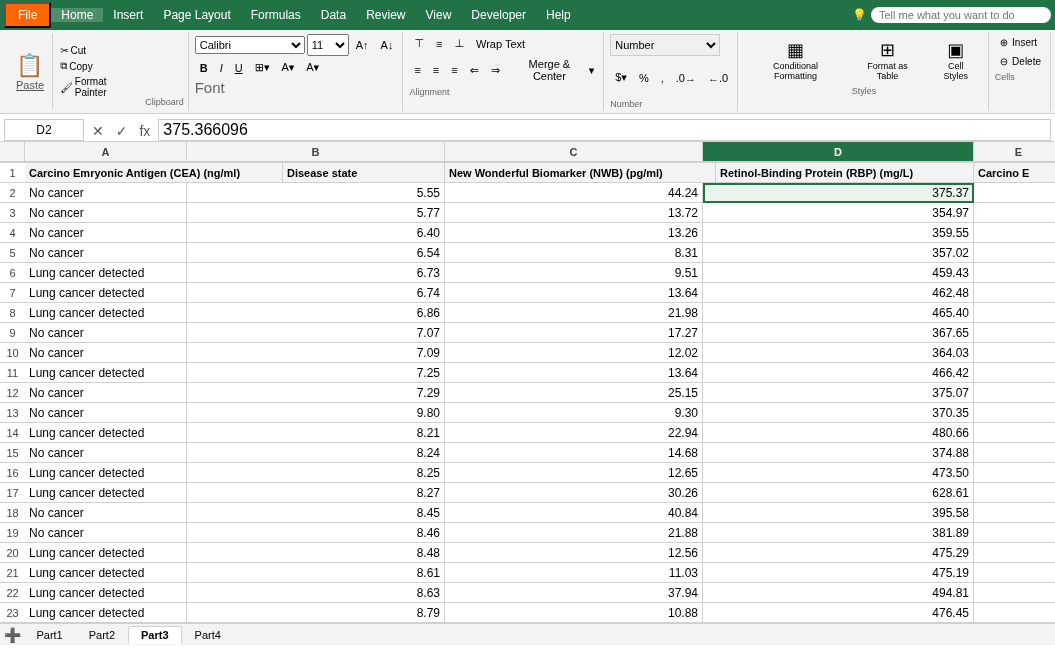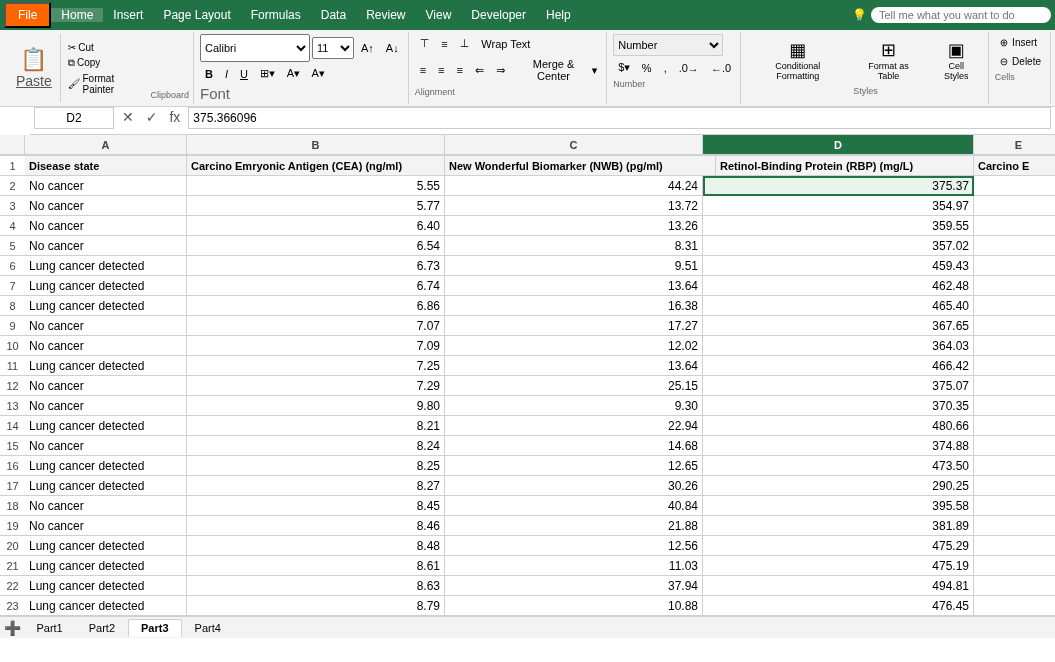--- a/index.html
+++ b/index.html
@@ -11,28 +11,28 @@
     .menu-item { color: #fff; padding: 0 10px; font-size: 12px; cursor: pointer; }
     .menu-item:hover, .menu-item.active { background: rgba(255,255,255,0.2); }
     .tell-me { margin-left: auto; display: flex; align-items: center; gap: 4px; color: #fff; font-size: 12px; }
     .tell-me input { border: none; border-radius: 10px; padding: 2px 8px; font-size: 11px; width: 180px; }
 
     
     .toolbar { display: flex; align-items: stretch; background: #f3f3f3; border-bottom: 1px solid #d0d0d0; min-height: 66px; padding: 2px 4px; gap: 2px; }
 
     .tb-btn { background: none; border: 1px solid transparent; cursor: pointer; padding: 2px 4px; border-radius: 2px; font-size: 11px; display: flex; align-items: center; gap: 2px; }
 
-    .font-selector { width: 110px; height: 28px; font-size: 11px; }
+    .font-selector { width: 110px; height: 18px; font-size: 11px; }
     .font-size-selector { width: 42px; height: 22px; font-size: 11px; }
 
     
-    .formula-bar { display: flex; align-items: flex-start; height: 28px; border-bottom: 1px solid #d0d0d0; background: #fff; padding: 0 4px; gap: 4px; margin-left: 30px; }
+    .formula-bar { display: flex; align-items: flex-end; height: 28px; border-bottom: 1px solid #d0d0d0; background: #fff; padding: 0 4px; gap: 4px; }
     .name-box { width: 80px; height: 22px; border: 1px solid #ccc; text-align: center; font-size: 12px; }
     .formula-btn { background: none; border: none; cursor: pointer; padding: 2px 4px; font-size: 14px; color: #555; }
-    .formula-input { flex: 1; height: 22px; border: 1px solid #ccc; padding: 0 4px; font-size: 12px; }
+    .formula-input { flex: 1; height: 22px; border: 1px solid #ccc; padding: 0 4px; font-size: 16px; }
 
     
     .spreadsheet-container { display: flex; flex-direction: column; overflow: hidden; }
 
     
     .col-headers { display: flex; background: #f3f3f3; border-bottom: 1px solid #d0d0d0; }
     .row-num-header { width: 25px; min-width: 25px; background: #f3f3f3; border-right: 1px solid #d0d0d0; border-bottom: 1px solid #d0d0d0; }
     .col-header { display: flex; align-items: center; justify-content: center; background: #f3f3f3; border-right: 1px solid #d0d0d0; border-bottom: 1px solid #d0d0d0; font-size: 11px; font-weight: 600; color: #444; height: 20px; cursor: pointer; user-select: none; }
     .col-header.selected { background: #217346; color: #fff; }
 
@@ -59,21 +59,21 @@
     
     .sheet-tabs { display: flex; align-items: center; background: #f3f3f3; border-top: 1px solid #d0d0d0; height: 22px; padding: 0 4px; gap: 2px; }
     .sheet-tab { padding: 2px 12px; font-size: 11px; cursor: pointer; border: 1px solid transparent; border-radius: 2px 2px 0 0; }
     .sheet-tab.active { background: #fff; border-color: #d0d0d0; border-bottom-color: #fff; font-weight: 600; text-align: center; }
 
     .font-bold { font-weight: bold; }
     .font-italic { font-style: italic; }
     .font-underline { text-decoration: underline; }
     .paste-area { display: flex; flex-direction: column; align-items: center; justify-content: center; padding: 4px 8px; border-right: 1px solid #d0d0d0; cursor: pointer; }
     .paste-icon { font-size: 22px; }
-    .paste-label { font-size: 14px; color: #555; text-decoration: underline; }
+    .paste-label { font-size: 11px; color: #555; text-decoration: underline; }
     .paste-sub { display: flex; flex-direction: column; justify-content: center; gap: 2px; padding: 2px 4px; }
     .paste-sub-btn { display: flex; align-items: center; gap: 2px; font-size: 10px; cursor: pointer; padding: 1px 3px; border-radius: 2px; }
     .number-dropdown { width: 110px; height: 22px; font-size: 11px; border: 1px solid #ccc; }
     .style-btn-large { display: flex; flex-direction: column; align-items: center; justify-content: center; padding: 4px 6px; cursor: pointer; border: 1px solid transparent; border-radius: 2px; font-size: 9px; min-width: 50px; }
     .style-btn-icon { font-size: 18px; }
     .cell-btn { display: flex; align-items: center; gap: 4px; font-size: 10px; cursor: pointer; padding: 2px 4px; border-radius: 2px; border: 1px solid transparent; }
   </style>
 </head>
 <body>
 
@@ -157,21 +157,21 @@
       <button class="tb-btn">≡</button>
       <button class="tb-btn">⇐</button>
       <button class="tb-btn">⇒</button>
       <button class="tb-btn">
         <span>Merge &amp; Center</span>▾
       </button>
     </div>
     <div style="font-size:9px;color:#666;">Alignment</div>
   </div>
 
-  <div style="display:flex;flex-direction:column;border-right:1px solid #d0d0d0;padding:2px 4px;gap:2px;">
+  <div style="display:flex;flex-direction:column;border-right:1px solid #d0d0d0;padding:2px 4px;gap:12px;">
     <select class="number-dropdown">
       <option>Number</option>
     </select>
     <div style="display:flex;gap:2px;">
       <button class="tb-btn">$▾</button>
       <button class="tb-btn">%</button>
       <button class="tb-btn">,</button>
       <button class="tb-btn">.0→</button>
       <button class="tb-btn">←.0</button>
     </div>
@@ -255,22 +255,22 @@
           <div class="row-num row-height">20</div>
           <div class="row-num row-height">21</div>
           <div class="row-num row-height">22</div>
           <div class="row-num row-height">23</div>
         </div>
     </div>
 
     <div class="grid-rows">
 
       <div class="grid-row row-height">
+        <div class="cell col-b header-cell">Carcino Emryonic Antigen (CEA) (ng/ml)</div>
         <div class="cell col-a header-cell">Disease state</div>
-        <div class="cell col-b header-cell">Carcino Emryonic Antigen (CEA) (ng/ml)</div>
         <div class="cell col-d header-cell">New Wonderful Biomarker (NWB) (pg/ml)</div>
         <div class="cell col-c header-cell">Retinol-Binding Protein (RBP) (mg/L)</div>
         <div class="cell col-e header-cell">Carcino E</div>
 
       </div>
 
       <div id="data-rows-container">
           <div class="grid-row row-height">
             <div class="cell col-a">No cancer</div>
             <div class="cell col-b text-right">5.55</div>
@@ -309,21 +309,21 @@
           <div class="grid-row row-height">
             <div class="cell col-a">Lung cancer detected</div>
             <div class="cell col-b text-right">6.74</div>
             <div class="cell col-c text-right">13.64</div>
             <div class="cell col-d text-right">462.48</div>
             <div class="cell col-e text-right"></div>
           </div>
           <div class="grid-row row-height">
             <div class="cell col-a">Lung cancer detected</div>
             <div class="cell col-b text-right">6.86</div>
-            <div class="cell col-c text-right">16.38</div>
+            <div class="cell col-c text-right">21.98</div>
             <div class="cell col-d text-right">465.40</div>
             <div class="cell col-e text-right"></div>
           </div>
           <div class="grid-row row-height">
             <div class="cell col-a">No cancer</div>
             <div class="cell col-b text-right">7.07</div>
             <div class="cell col-c text-right">17.27</div>
             <div class="cell col-d text-right">367.65</div>
             <div class="cell col-e text-right"></div>
           </div>
@@ -373,21 +373,21 @@
             <div class="cell col-a">Lung cancer detected</div>
             <div class="cell col-b text-right">8.25</div>
             <div class="cell col-c text-right">12.65</div>
             <div class="cell col-d text-right">473.50</div>
             <div class="cell col-e text-right"></div>
           </div>
           <div class="grid-row row-height">
             <div class="cell col-a">Lung cancer detected</div>
             <div class="cell col-b text-right">8.27</div>
             <div class="cell col-c text-right">30.26</div>
-            <div class="cell col-d text-right">290.25</div>
+            <div class="cell col-d text-right">628.61</div>
             <div class="cell col-e text-right"></div>
           </div>
           <div class="grid-row row-height">
             <div class="cell col-a">No cancer</div>
             <div class="cell col-b text-right">8.45</div>
             <div class="cell col-c text-right">40.84</div>
             <div class="cell col-d text-right">395.58</div>
             <div class="cell col-e text-right"></div>
           </div>
           <div class="grid-row row-height">

